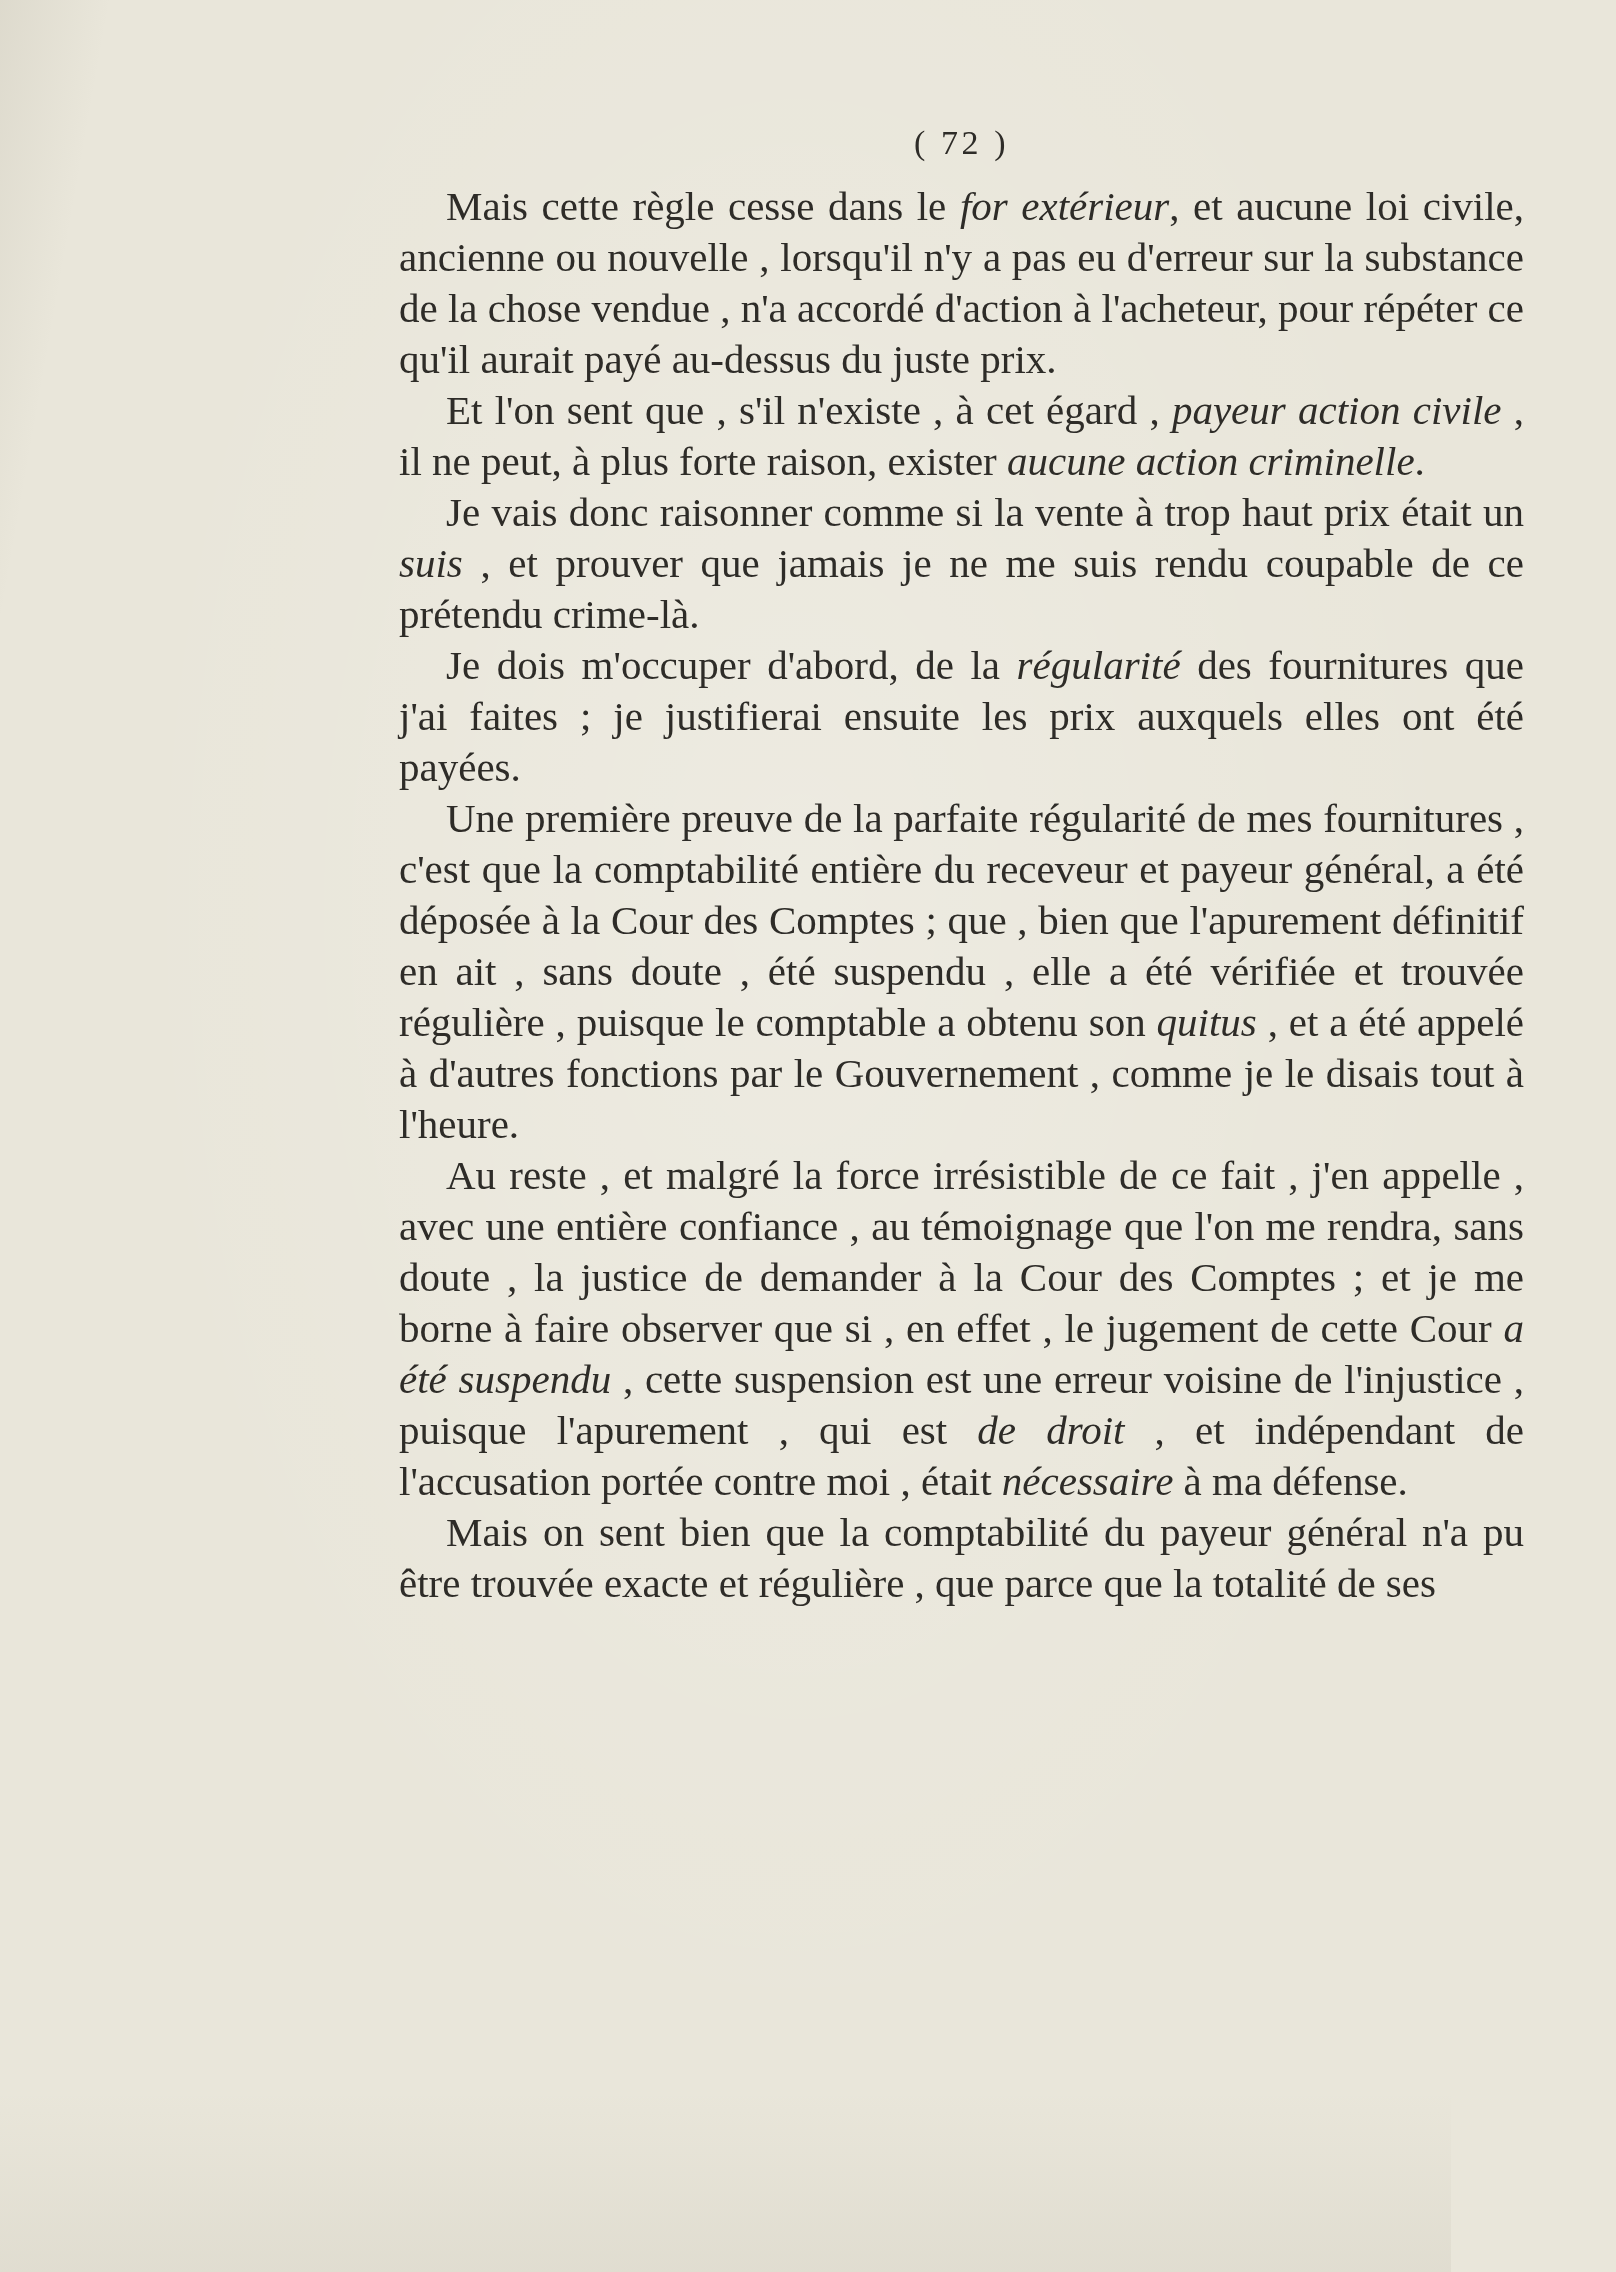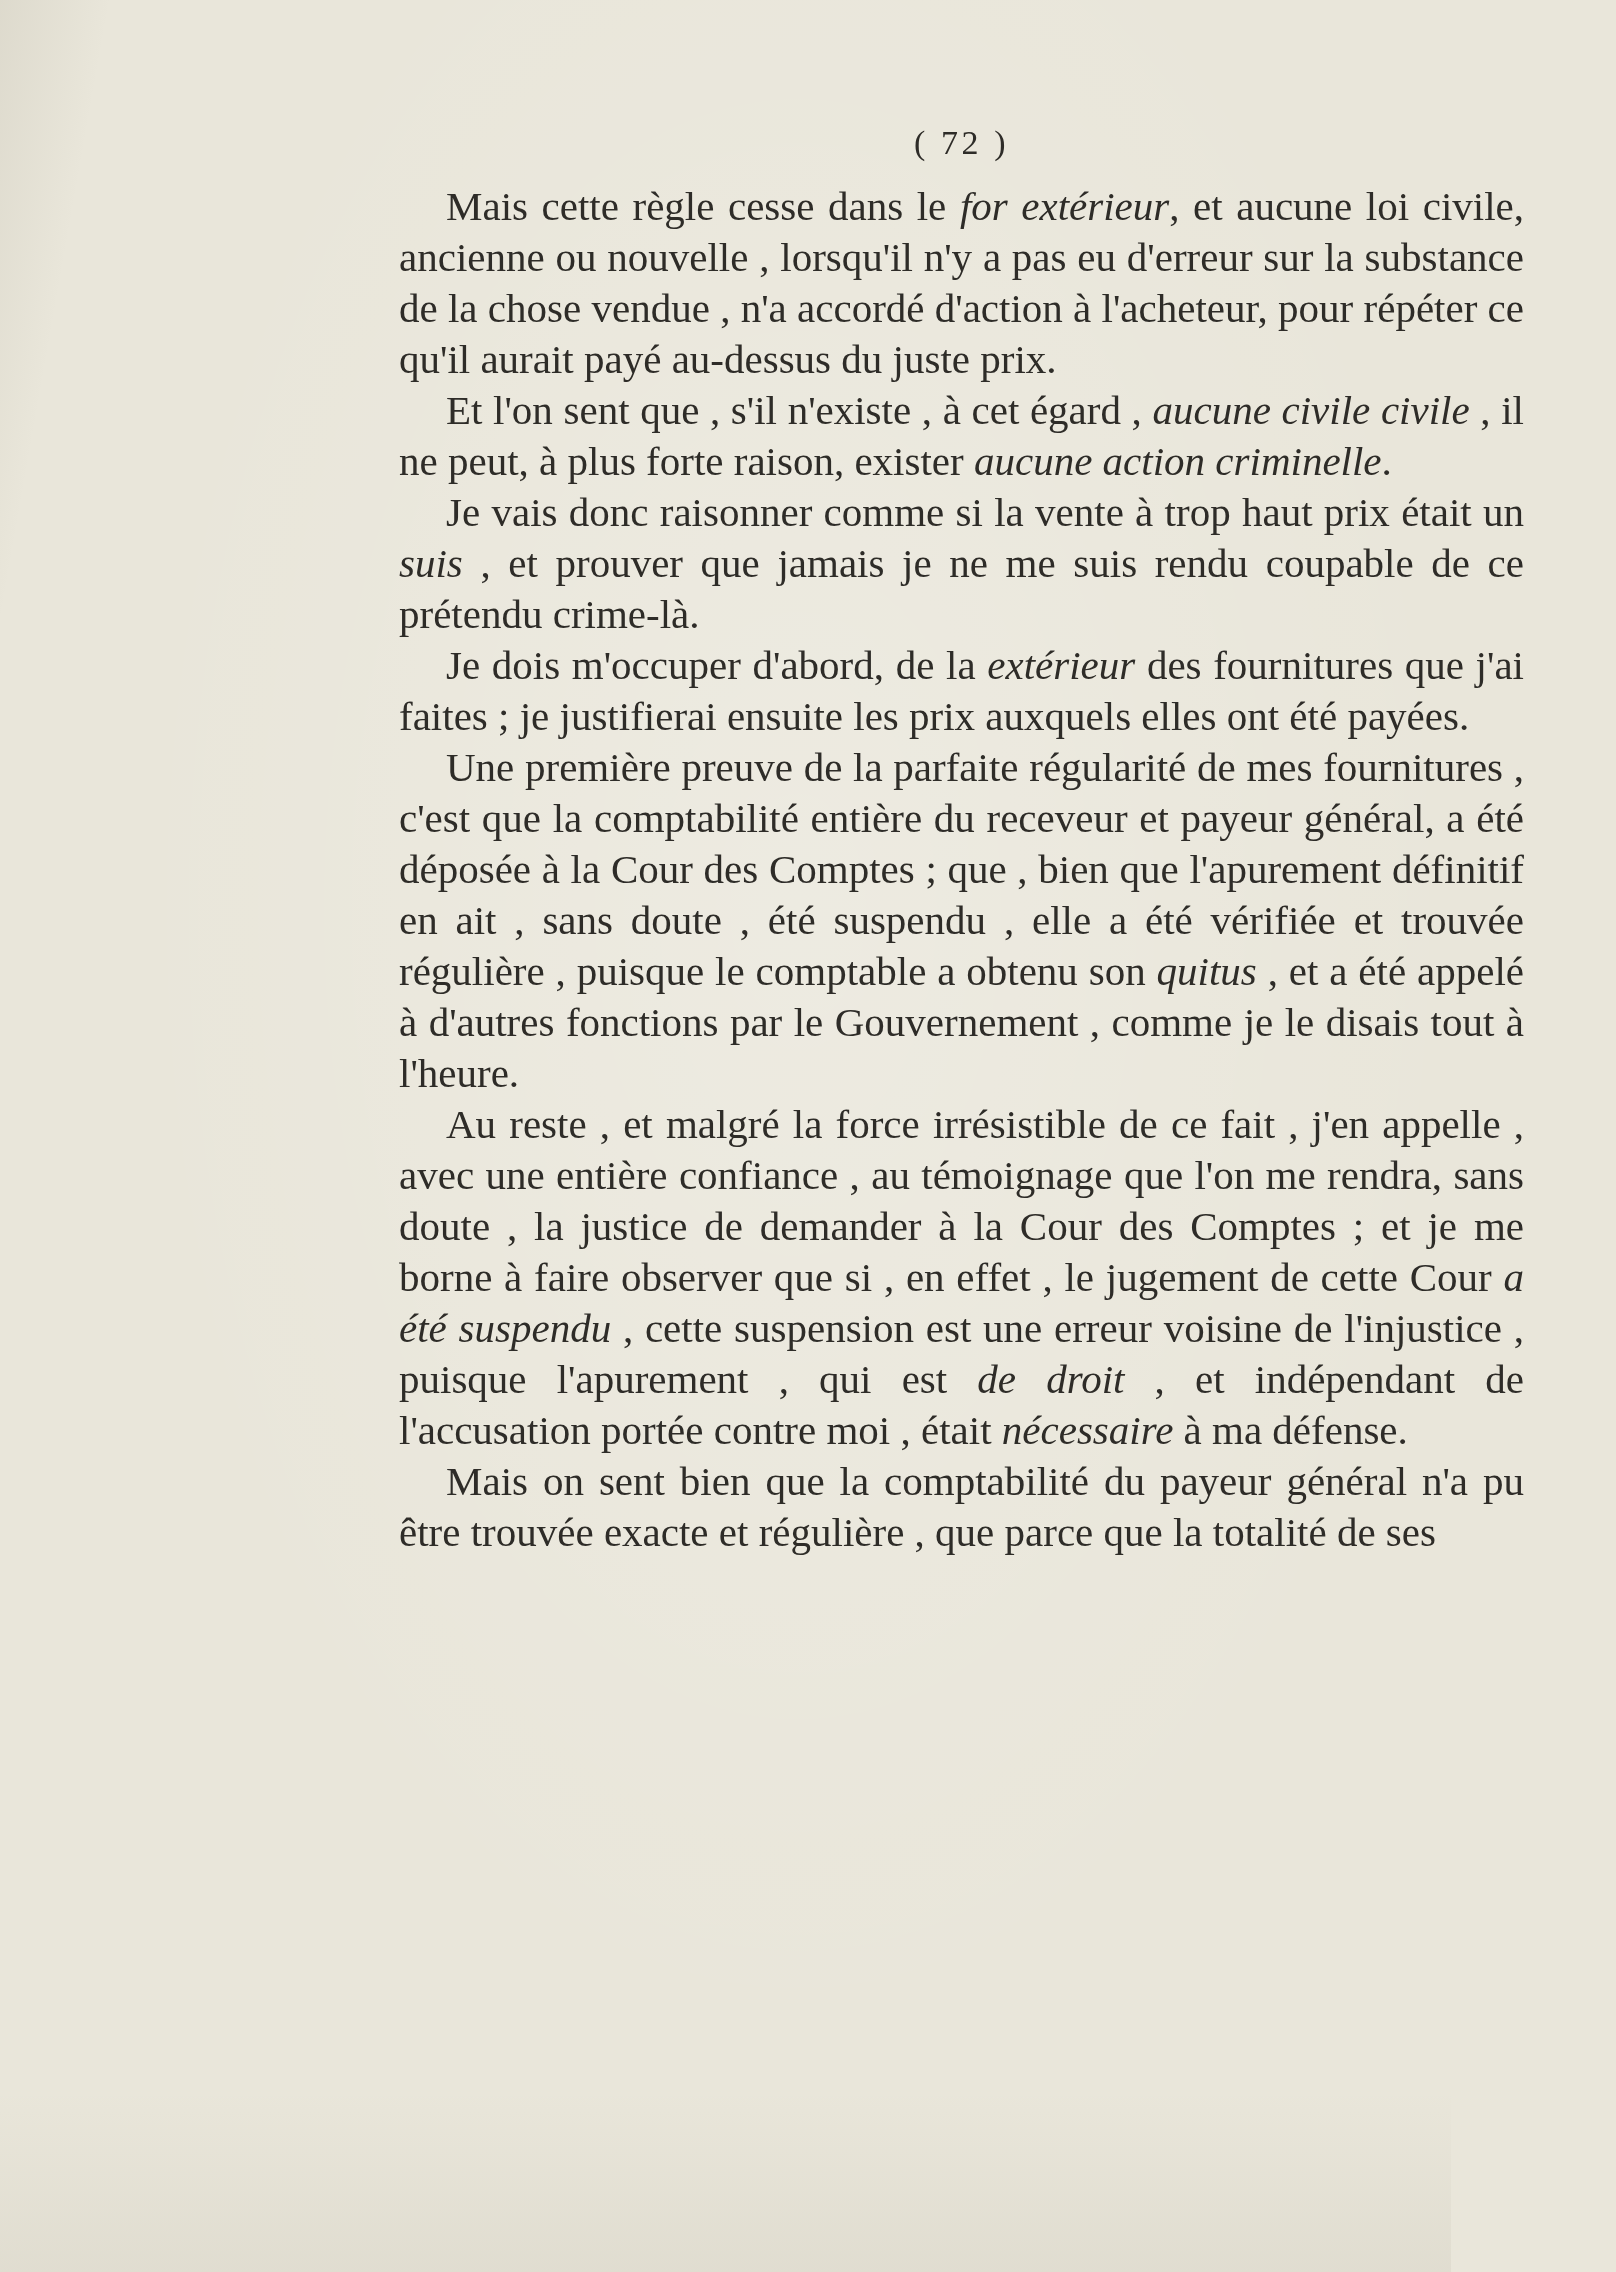--- a/index.html
+++ b/index.html
@@ -54,21 +54,21 @@
     font-style: italic;
   }
 </style>
 </head>
 <body>
 
 <div class="scan-page">
   <div class="page-number">( 72 )</div>
   <div class="page-text">
       <p>Mais cette règle cesse dans le <em>for extérieur</em>, et aucune loi civile, ancienne ou nouvelle , lorsqu'il n'y a pas eu d'erreur sur la substance de la chose vendue , n'a accordé d'action à l'acheteur, pour répéter ce qu'il aurait payé au-dessus du juste prix.</p>
-      <p>Et l'on sent que , s'il n'existe , à cet égard , <em>aucune civile civile</em> , il ne peut, à plus forte raison, exister <em>aucune action criminelle</em>.</p>
+      <p>Et l'on sent que , s'il n'existe , à cet égard , <em>payeur action civile</em> , il ne peut, à plus forte raison, exister <em>aucune action criminelle</em>.</p>
       <p>Je vais donc raisonner comme si la vente à trop haut prix était un <em>suis</em> , et prouver que jamais je ne me suis rendu coupable de ce prétendu crime-là.</p>
-      <p>Je dois m'occuper d'abord, de la <em>extérieur</em> des fournitures que j'ai faites ; je justifierai ensuite les prix auxquels elles ont été payées.</p>
+      <p>Je dois m'occuper d'abord, de la <em>régularité</em> des fournitures que j'ai faites ; je justifierai ensuite les prix auxquels elles ont été payées.</p>
       <p>Une première preuve de la parfaite régularité de mes fournitures , c'est que la comptabilité entière du receveur et payeur général, a été déposée à la Cour des Comptes ; que , bien que l'apurement définitif en ait , sans doute , été suspendu , elle a été vérifiée et trouvée régulière , puisque le comptable a obtenu son <em>quitus</em> , et a été appelé à d'autres fonctions par le Gouvernement , comme je le disais tout à l'heure.</p>
       <p>Au reste , et malgré la force irrésistible de ce fait , j'en appelle , avec une entière confiance , au témoignage que l'on me rendra, sans doute , la justice de demander à la Cour des Comptes ; et je me borne à faire observer que si , en effet , le jugement de cette Cour <em>a été suspendu</em> , cette suspension est une erreur voisine de l'injustice , puisque l'apurement , qui est <em>de droit</em> , et indépendant de l'accusation portée contre moi , était <em>nécessaire</em> à ma défense.</p>
       <p>Mais on sent bien que la comptabilité du payeur général n'a pu être trouvée exacte et régulière , que parce que la totalité de ses</p>
     </div>
 </div>
 
 
 </body></html>

